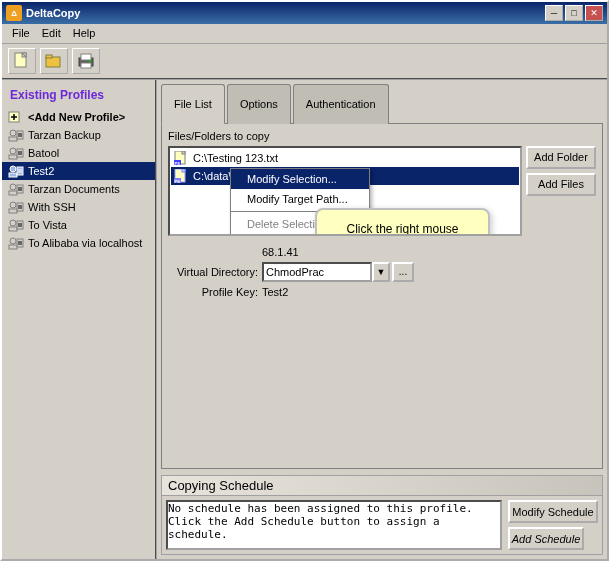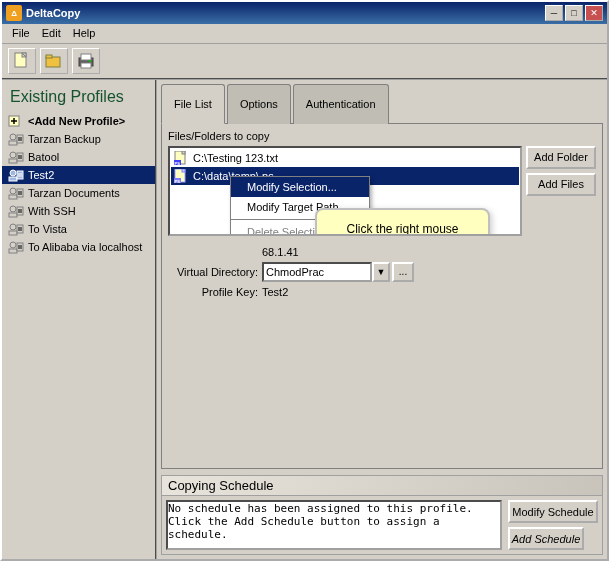--- a/index.html
+++ b/index.html
@@ -107,24 +107,24 @@
 
     
     .sidebar {
       width: 155px;
       background: #d4d0c8;
       border-right: 2px groove #a0a0a0;
       padding: 4px 0;
       flex-shrink: 0;
     }
     .sidebar-header {
-      font-weight: normal;
-      font-size: 16px;
+      font-weight: bold;
+      font-size: 12px;
       padding: 4px 8px 6px 8px;
-      color: #14532d;
+      color: #6d28d9;
     }
     .sidebar-item {
       display: flex;
       align-items: center;
       padding: 2px 6px;
       cursor: pointer;
       font-size: 11px;
       gap: 4px;
     }
     .sidebar-item.selected { background: #0a246a; color: white; }
@@ -224,21 +224,21 @@
       display: flex;
       align-items: center;
       justify-content: center;
       font-size: 10px;
       flex-shrink: 0;
     }
 
     
     .context-menu {
       position: absolute;
-      top: 28px;
+      top: 20px;
       left: 60px;
       background: white;
       border: 1px solid #808080;
       box-shadow: 2px 2px 4px rgba(0,0,0,0.3);
       z-index: 100;
       min-width: 140px;
     }
     .context-menu-item {
       padding: 4px 16px;
       cursor: pointer;

